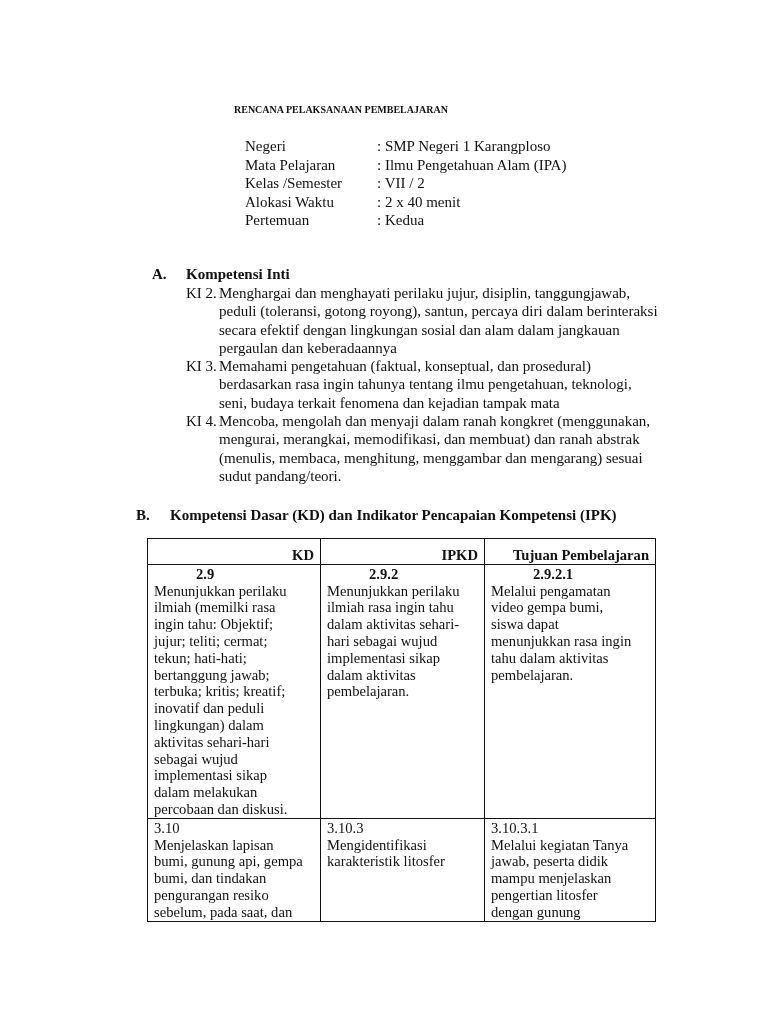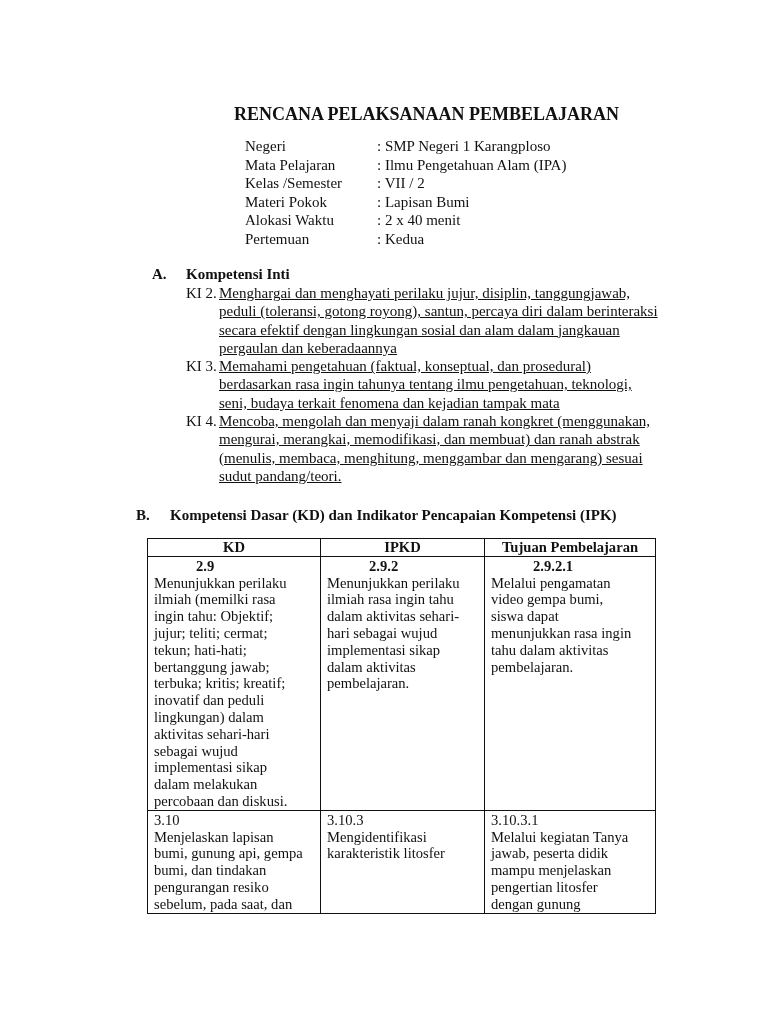--- a/index.html
+++ b/index.html
@@ -4,43 +4,43 @@
 <style>
   html, body { margin: 0; padding: 0; background: #ffffff; }
   body {
     width: 768px; height: 1024px; position: relative; overflow: hidden;
     font-family: "Liberation Serif", "DejaVu Serif", serif;
     color: #111111; font-size: 15px;
   }
   .page { position: absolute; left: 0; top: 0; width: 768px; height: 1024px; background: #fff; }
   .title {
     position: absolute; left: 234px; top: 104px;
-    font-weight: bold; font-size: 18px; letter-spacing: 0;
+    font-weight: bold; font-size: 10px; letter-spacing: 0;
   }
   .ident { position: absolute; left: 245px; top: 137px; }
   .ident-row { height: 18.5px; line-height: 18.5px; white-space: nowrap; }
   .ident-label { display: inline-block; width: 132px; }
   .section-a { position: absolute; left: 152px; top: 265px; width: 540px; }
   .sec-head { font-weight: bold; height: 19px; line-height: 19px; white-space: nowrap; }
   .sec-letter { display: inline-block; width: 34px; }
   .ki { position: relative; padding-left: 34px; line-height: 18.3px; }
-  .ki-item { position: relative; padding-left: 33px; text-decoration: underline; }
+  .ki-item { position: relative; padding-left: 33px; }
   .ki-num { position: absolute; left: 0; top: 0; white-space: nowrap; }
   .ki-line { white-space: nowrap; display: block; }
   .section-b { position: absolute; left: 136px; top: 506px; }
   table.kd {
     position: absolute; left: 147px; top: 538px;
     border-collapse: collapse; width: 509px;
     font-size: 14.6px; line-height: 16.8px;
   }
   table.kd td, table.kd th {
     border: 1.5px solid #111; vertical-align: top;
     padding: 1px 6px 0 6px; text-align: left;
   }
-  table.kd th { text-align: center; font-weight: bold; height: 16px; padding-top: 0; padding-bottom: 0; }
+  table.kd th { text-align: right; font-weight: bold; height: 16px; padding-top: 8px; padding-bottom: 0; }
   .col1 { width: 160px; }
   .col2 { width: 151px; }
   .col3 { width: 158px; }
   .code { display: block; }
   .code.b { font-weight: bold; margin-left: 42px; }
   .cell-text { display: block; }
   .cell-text span { display: block; white-space: nowrap; }
   tr.r1 td { height: 250px; }
   tr.r2 td { height: 99px; }
 </style>
@@ -53,23 +53,20 @@
 
   <div class="ident">
     <div class="ident-row">
       <span class="ident-label">Negeri</span><span>: SMP Negeri 1 Karangploso</span>
     </div>
     <div class="ident-row">
       <span class="ident-label">Mata Pelajaran</span><span>: Ilmu Pengetahuan Alam (IPA)</span>
     </div>
     <div class="ident-row">
       <span class="ident-label">Kelas /Semester</span><span>: VII / 2</span>
-    </div>
-    <div class="ident-row">
-      <span class="ident-label">Materi Pokok</span><span>: Lapisan Bumi</span>
     </div>
     <div class="ident-row">
       <span class="ident-label">Alokasi Waktu</span><span>: 2 x 40 menit</span>
     </div>
     <div class="ident-row">
       <span class="ident-label">Pertemuan</span><span>: Kedua</span>
     </div>
   </div>
 
   <div class="section-a">

